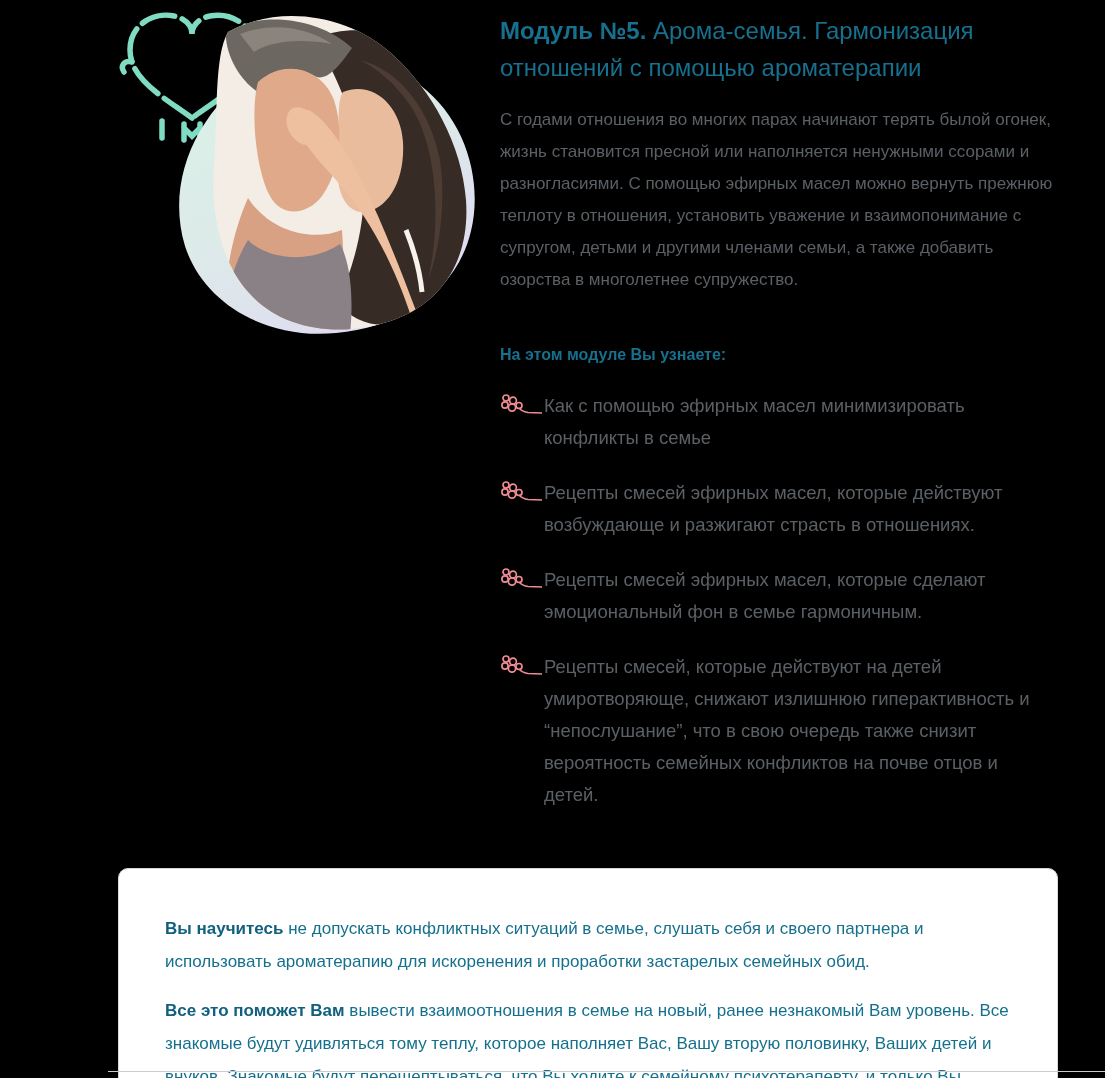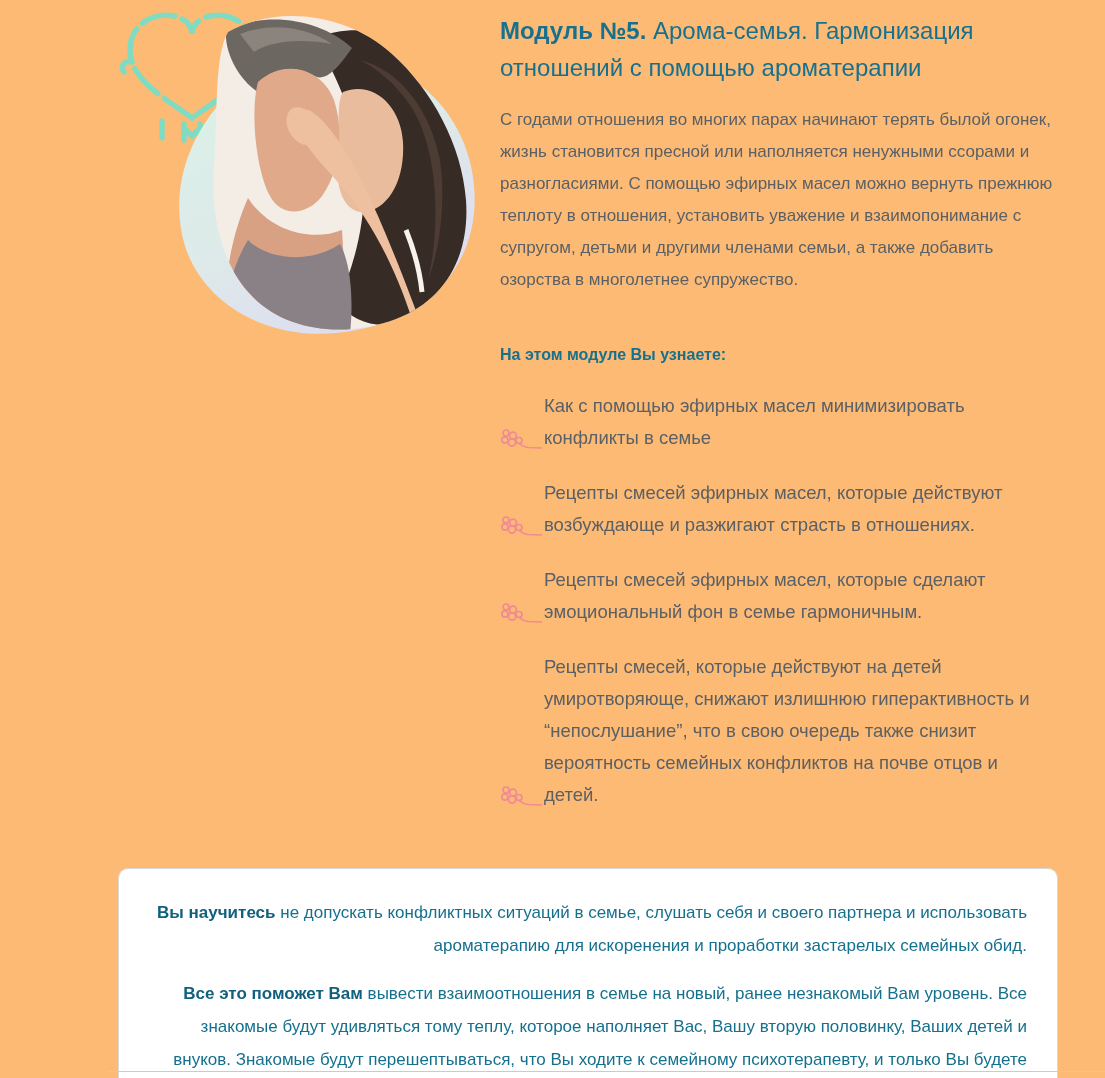--- a/index.html
+++ b/index.html
@@ -1,21 +1,21 @@
 <!DOCTYPE html>
 <html lang="ru"><head>
 <meta charset="utf-8">
 <style>
   html,body{margin:0;padding:0;background:#fff;}
   .page{
     position:relative;
     width:1105px;
     height:1078px;
     overflow:hidden;
-    background:#fdba74;
+    background:#000000;
     font-family:"Liberation Sans","DejaVu Sans",sans-serif;
   }
   
   .hero-image{
     position:absolute;
     left:110px; top:0;
     width:380px; height:340px;
   }
   .hero-image svg{display:block;width:100%;height:100%;}
   
@@ -45,21 +45,21 @@
     font-weight:700;
     color:#16708e;
   }
   .learn-list{
     margin:22px 0 0 0;
     padding:0;
     list-style:none;
   }
   .learn-item{
     display:flex;
-    align-items:flex-end;
+    align-items:flex-start;
     margin:0 0 23px 0;
   }
   .bullet-icon{
     flex:0 0 44px;
     width:44px;height:26px;
     margin-top:3px;
   }
   .learn-item-text{
     font-size:18.5px;
     line-height:32px;
@@ -72,25 +72,24 @@
     left:118px; top:868px;
     width:940px;
     box-sizing:border-box;
     min-height:240px;
     background:#fff;
     border:1px solid #d8d8d8;
     border-radius:10px;
     padding:27px 30px 20px 30px;
   }
   .summary-card p{
-    margin:0;
+    margin:16px;
     font-size:17px;
     line-height:33px;
     color:#15708d;
-    text-align:right;
   }
   .summary-card p + p{margin-top:15px;}
   .summary-card .card-bold{font-weight:700;color:#10607e;}
   
   .bottom-divider{
     position:absolute;
     left:108px; right:0; top:1071px;
     border-top:1px solid #cbcbcb;
     height:0;
   }

